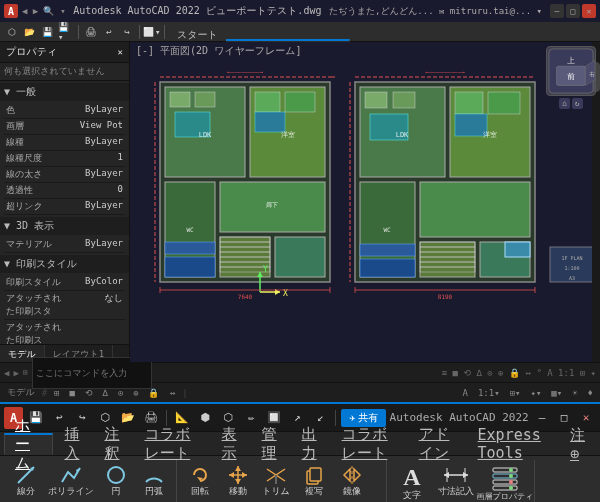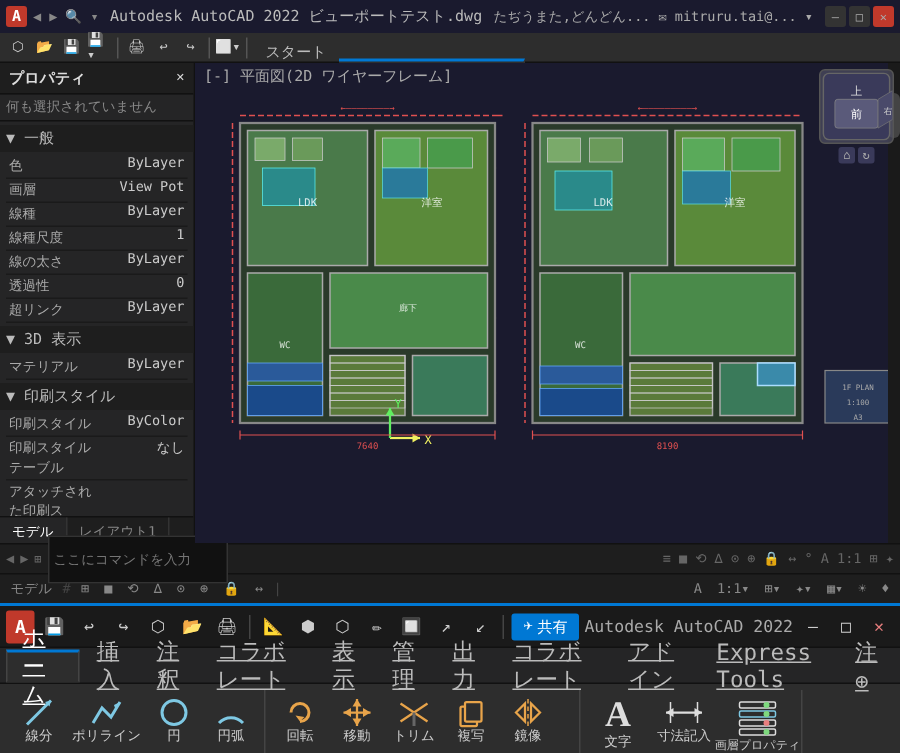--- a/index.html
+++ b/index.html
@@ -78,21 +78,20 @@
     }
     .panel-header {
       background: #1e1e1e;
       padding: 3px 6px;
       font-size: 10px;
       color: #ddd;
       border-bottom: 1px solid #111;
       display: flex;
       align-items: center;
       justify-content: space-between;
-      font-weight: bold;
     }
     .panel-content {
       flex: 1;
       overflow-y: auto;
       padding: 2px 0;
     }
     .prop-section {
       padding: 2px 4px;
     }
     .prop-row {
@@ -448,21 +447,21 @@
         </div>
       </div>
 
       <div class="prop-section-header">▼ 印刷スタイル</div>
       <div class="prop-section">
         <div class="prop-row">
           <span class="key">印刷スタイル</span>
           <span class="val">ByColor</span>
         </div>
         <div class="prop-row">
-          <span class="key">印刷スタイルテーブル</span>
+          <span class="key">アタッチされた印刷スタ</span>
           <span class="val">なし</span>
         </div>
         <div class="prop-row">
           <span class="key">アタッチされた印刷スタ...</span>
           <span class="val"></span>
         </div>
 
       </div>
 
     </div>

